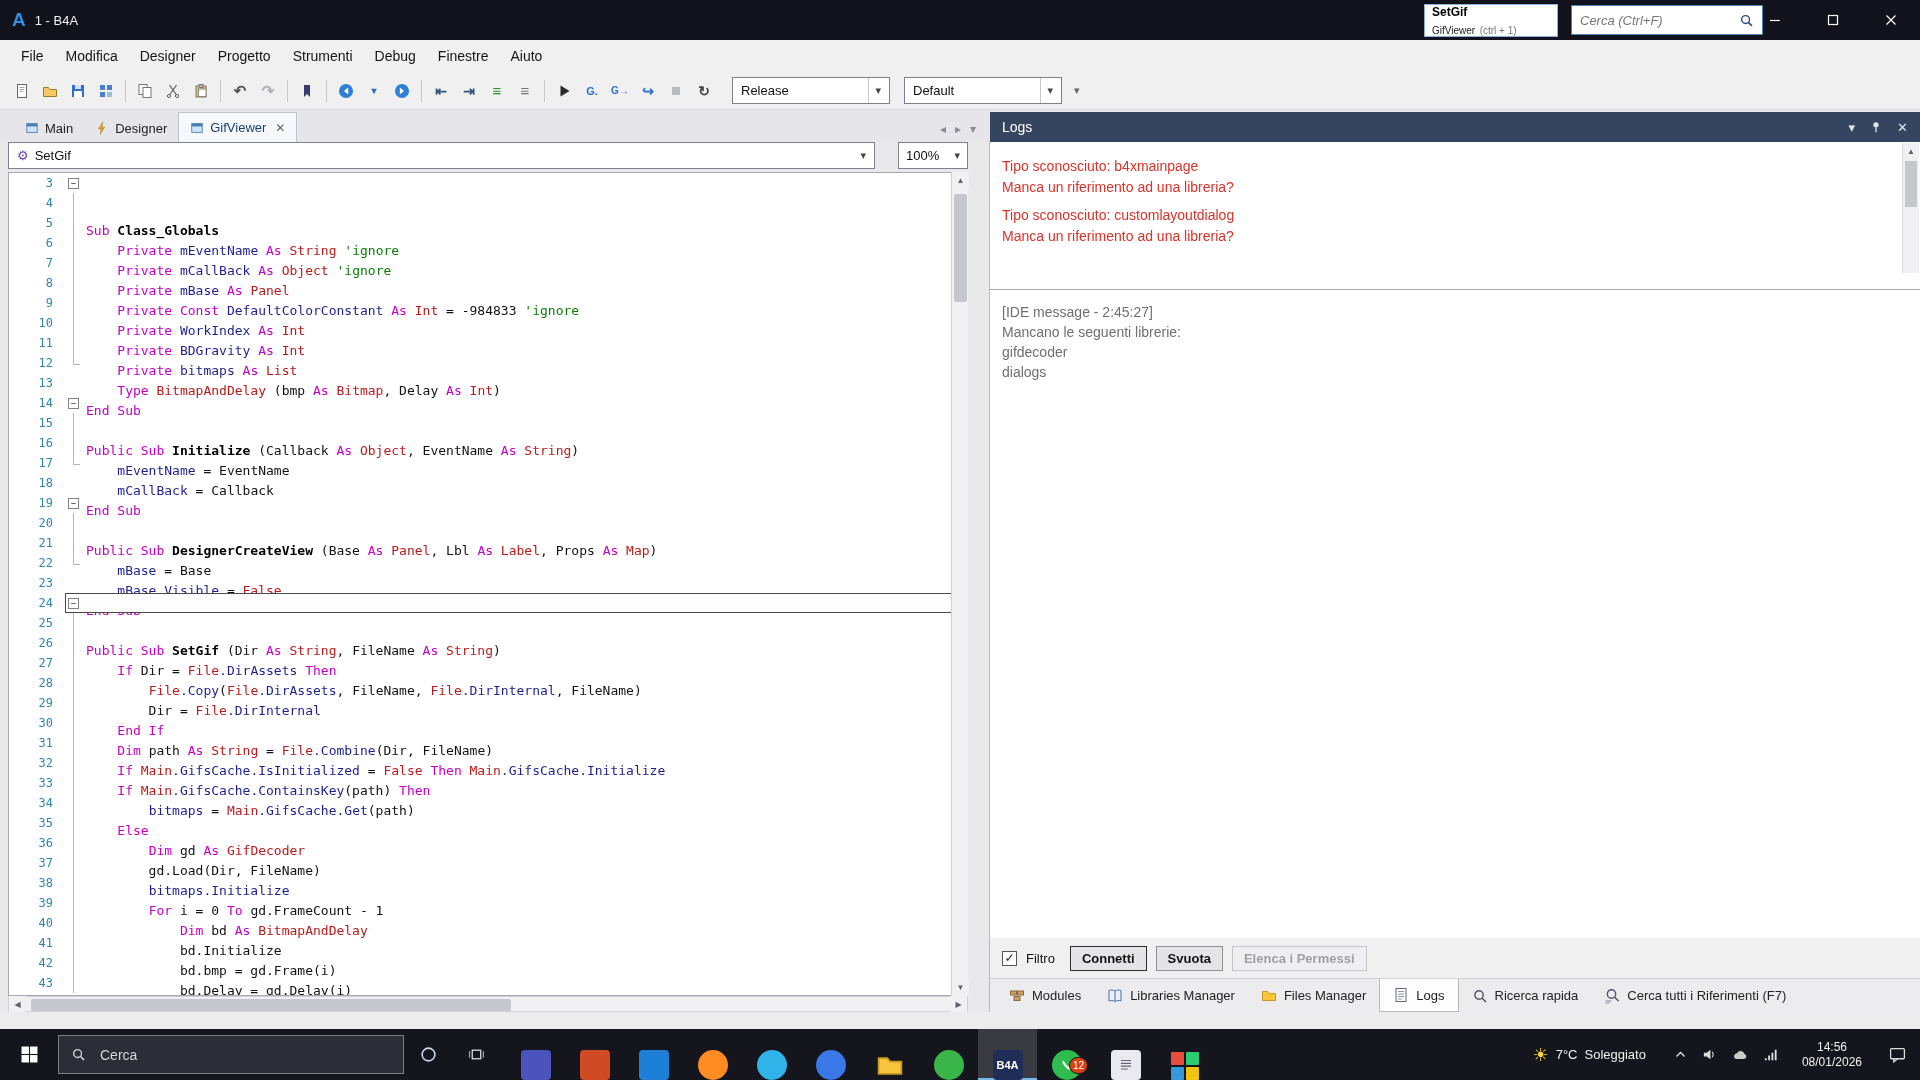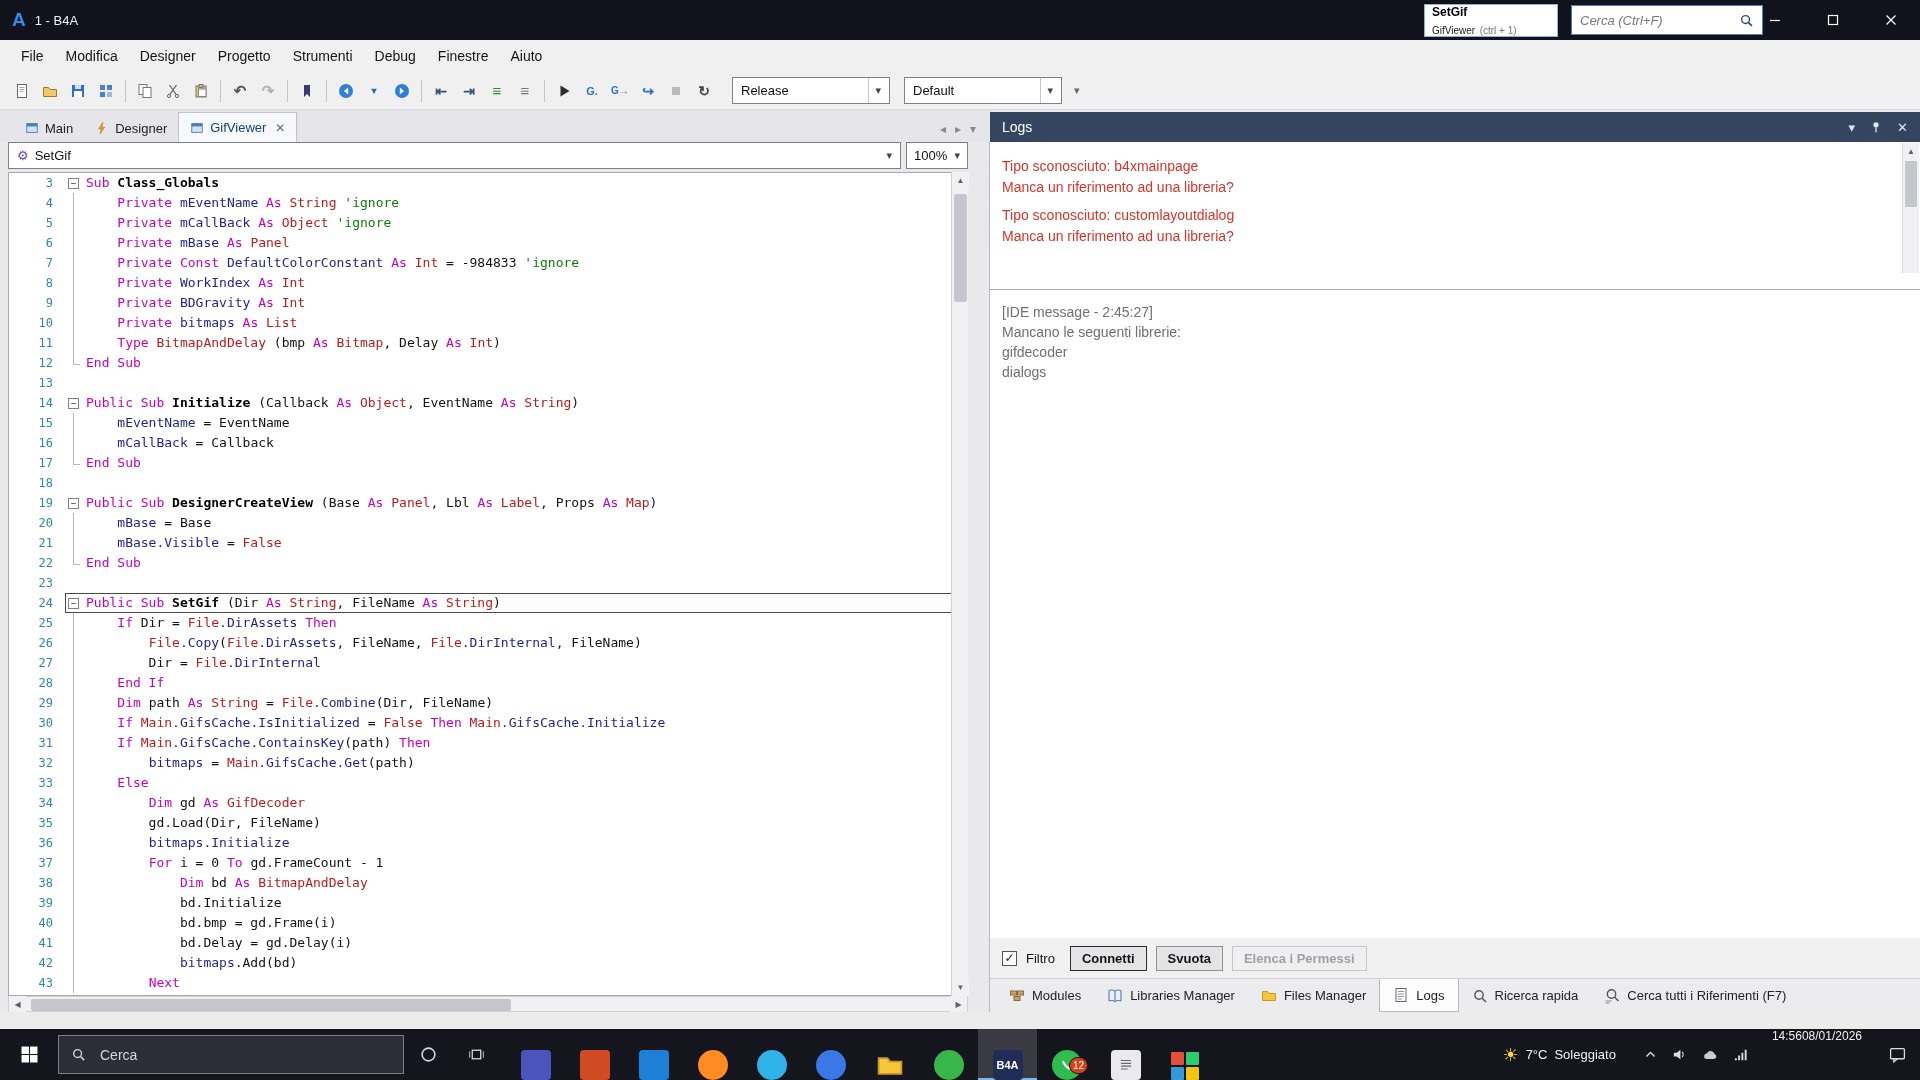--- a/index.html
+++ b/index.html
@@ -42,30 +42,30 @@
 
   
   .logs-header { position:absolute; left:990px; top:112px; width:930px; height:30px; background:#36455f; color:#fff; display:flex; align-items:center; padding:0 12px; font-size:14px; }
   .logs-header .hicons { margin-left:auto; display:flex; gap:14px; align-items:center; color:#dfe6f0; font-size:13px; }
 
   
   .editor { position:absolute; left:8px; top:142px; width:960px; height:870px; }
   .symbol-row { position:absolute; left:0; top:0; right:0; height:27px; display:flex; gap:5px; }
   .symbol-combo { flex:1; background:#fff; border:1px solid #80808a; display:flex; align-items:center; gap:6px; padding:0 8px; font-size:13px; color:#111; }
   .symbol-combo .caret, .zoom-combo .caret { margin-left:auto; color:#444; font-size:11px; }
-  .zoom-combo { width:62px; background:#fff; border:1px solid #80808a; display:flex; align-items:center; padding:0 7px; font-size:13px; color:#111; }
+  .zoom-combo { width:70px; background:#fff; border:1px solid #80808a; display:flex; align-items:center; padding:0 7px; font-size:13px; color:#111;margin-left:18px; }
   .code-box { position:absolute; left:0; top:30px; right:0; height:824px; background:#fff; border:1px solid #a8a8b0; overflow:hidden; }
   .code-line { display:flex; height:20px; line-height:20px; font-family:"DejaVu Sans Mono", monospace; font-size:13px; white-space:pre; }
   .ln { width:56px; text-align:right; padding-right:12px; color:#2e86ab; font-size:12px; flex:none; }
   .code-body { flex:1; display:flex; min-width:0; }
   .fold { width:18px; flex:none; position:relative; }
   .fold-box { position:absolute; left:3px; top:4.5px; width:11px; height:11px; border:1px solid #808088; background:#fff; font-size:9px; line-height:9px; text-align:center; color:#333; }
   .fold-mid::before { content:""; position:absolute; left:8px; top:0; bottom:0; border-left:1px solid #b5b5bc; }
   .fold-end::before { content:""; position:absolute; left:8px; top:0; height:11px; width:6px; border-left:1px solid #b5b5bc; border-bottom:1px solid #b5b5bc; }
-  .code-text { padding-left:3px; }
+  .code-text { padding-left:3px;margin-top:48px; }
   .code-line.active .code-body { outline:1px solid #4a4a4a; outline-offset:-1px; background:#fdfdfd; }
   .tk-k { color:#c400c4; } .tk-t { color:#b91c1c; } .tk-v { color:#1f1f8f; }
   .tk-b { font-weight:bold; color:#000; } .tk-c { color:#0a7d0a; } .tk-p { color:#121212; }
 
   
   .vscroll { position:absolute; right:0; top:30px; width:17px; height:824px; background:#f1f1f3; border-left:1px solid #d0d0d5; }
   .vscroll .arr, .hscroll .arr { width:17px; height:17px; display:flex; align-items:center; justify-content:center; font-size:8px; color:#606068; background:#f1f1f3; }
   .vscroll .arr.bot { position:absolute; bottom:0; }
   .vthumb { position:absolute; left:2px; top:22px; width:13px; height:108px; background:#c6c6cd; border-radius:2px; }
   .hscroll { position:absolute; left:0; right:0; top:854px; height:16px; background:#f1f1f3; border:1px solid #d0d0d5; display:flex; align-items:center; }
@@ -110,21 +110,21 @@
   .shape-circle { width:30px; height:30px; border-radius:50%; display:flex; align-items:center; justify-content:center; }
   .b4a-label { color:#fff; font-weight:bold; font-size:11px; }
   .badge { position:absolute; right:8px; bottom:6px; min-width:17px; height:17px; border-radius:9px; background:#d84315; color:#fff; font-size:10px; display:flex; align-items:center; justify-content:center; padding:0 3px; border:1px solid #15151e; }
   .grid-ic { width:28px; height:28px; display:grid; grid-template-columns:1fr 1fr; grid-template-rows:1fr 1fr; gap:2px; }
   .grid-ic div { border-radius:1px; }
   .tb-right { margin-left:auto; display:flex; align-items:center; height:100%; }
   .tb-weather { display:flex; align-items:center; gap:7px; padding:0 16px; font-size:13px; color:#f2f2f2; height:100%; }
   .sun { color:#fdd835; font-size:18px; }
   .tray { display:flex; align-items:center; gap:15px; padding:0 12px; height:100%; }
   .tray .icon { color:#ddd; }
-  .tb-clock { text-align:center; font-size:12px; line-height:15px; padding:0 12px; height:100%; display:flex; flex-direction:row; justify-content:center; color:#f2f2f2; }
+  .tb-clock { text-align:center; font-size:12px; line-height:15px; padding:0 12px; height:100%; display:flex; flex-direction:column; justify-content:center; color:#f2f2f2; }
   .tb-notif { width:46px; height:100%; display:flex; align-items:center; justify-content:center; }
 </style>
 </head>
 <body>
 
 <div class="titlebar">
   <span class="app-logo">A</span>
   <span class="win-title">1 - B4A</span>
   <div class="quick-box">
     <div class="quick-title">SetGif</div>

